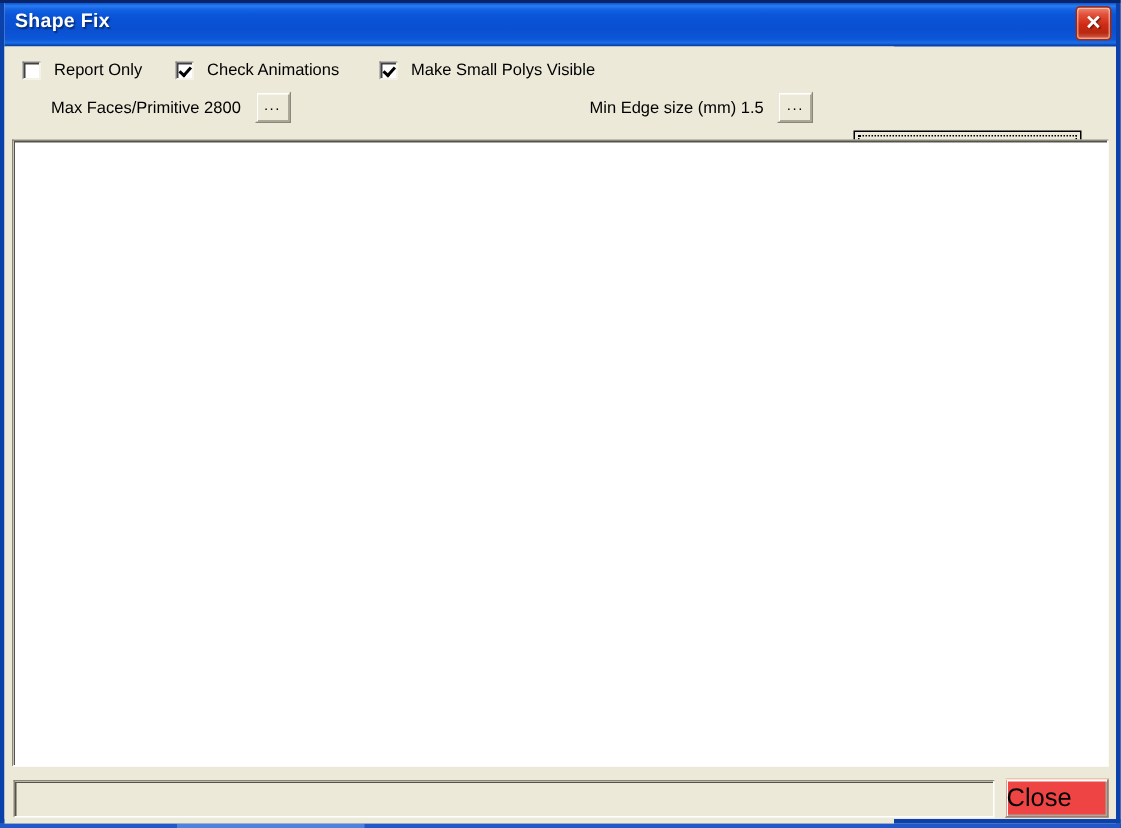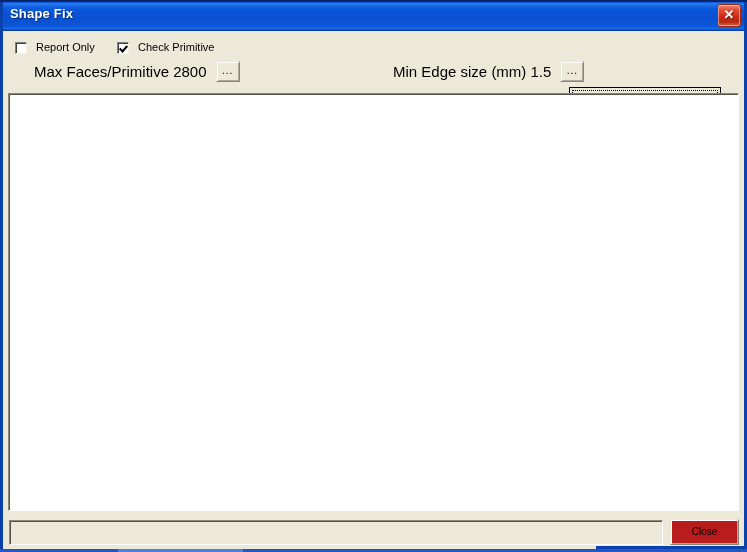--- a/index.html
+++ b/index.html
@@ -157,21 +157,21 @@
 
   
   .param-item {
     position: absolute;
     top: 30px;
     height: 22px;
     white-space: nowrap;
   }
   .param-label {
     display: inline-block;
-    font-size: 15px;
+    font-size: 11px;
     color: #000000;
     line-height: 22px;
     vertical-align: top;
   }
   .dots-button {
     display: inline-block;
     width: 24px;
     height: 21px;
     margin-left: 6px;
     box-sizing: border-box;
@@ -259,28 +259,28 @@
     white-space: nowrap;
     overflow: hidden;
   }
   #close-bottom-button {
     position: absolute;
     left: 667px;
     top: 488px;
     width: 69px;
     height: 26px;
     box-sizing: border-box;
-    background: #b91c1c;
+    background: #ef4444;
     border: 1px solid #ece9d8;
     border-right-color: #8a8678;
     border-bottom-color: #8a8678;
     box-shadow: inset 1px 1px 0 #ffffff, inset -1px -1px 0 #aca899;
-    font-size: 10px;
+    font-size: 17px;
     line-height: 23px;
-    text-align: center;
+    text-align: left;
     color: #000000;
     cursor: pointer;
   }
 </style>
 </head>
 <body>
 
 <div id="desktop">
   <div id="taskbar">
     <div id="taskbar-gloss"></div>
@@ -297,23 +297,27 @@
 
     <div id="client">
 
       <div class="check-item" id="opt-0" style="left: 12px; top: 10px;">
         <span class="cb-box" id="cb-0"></span>
         <span class="cb-label">Report Only</span>
       </div>
 
       <div class="check-item" id="opt-1" style="left: 114px; top: 10px;">
         <span class="cb-box checked" id="cb-1"></span>
-        <span class="cb-label">Check Primitive</span>
-      </div>
-
+        <span class="cb-label">Check Animations</span>
+      </div>
+
+      <div class="check-item" id="opt-2" style="left: 250px; top: 10px;">
+        <span class="cb-box checked" id="cb-2"></span>
+        <span class="cb-label">Make Small Polys Visible</span>
+      </div>
 
       <div class="param-item" id="param-0" style="left: 31px;">
         <span class="param-label">Max Faces/Primitive 2800</span>
         <span class="dots-button">...</span>
       </div>
 
 
       <div class="param-item" id="param-2" style="left: 390px;">
         <span class="param-label">Min Edge size (mm) 1.5</span>
         <span class="dots-button">...</span>

